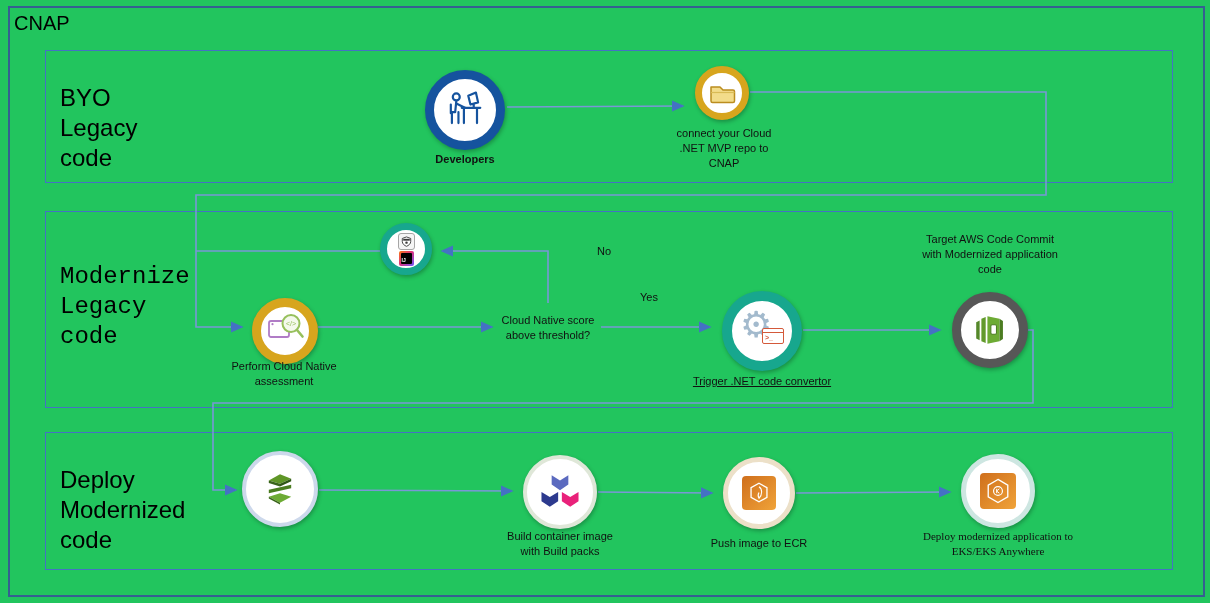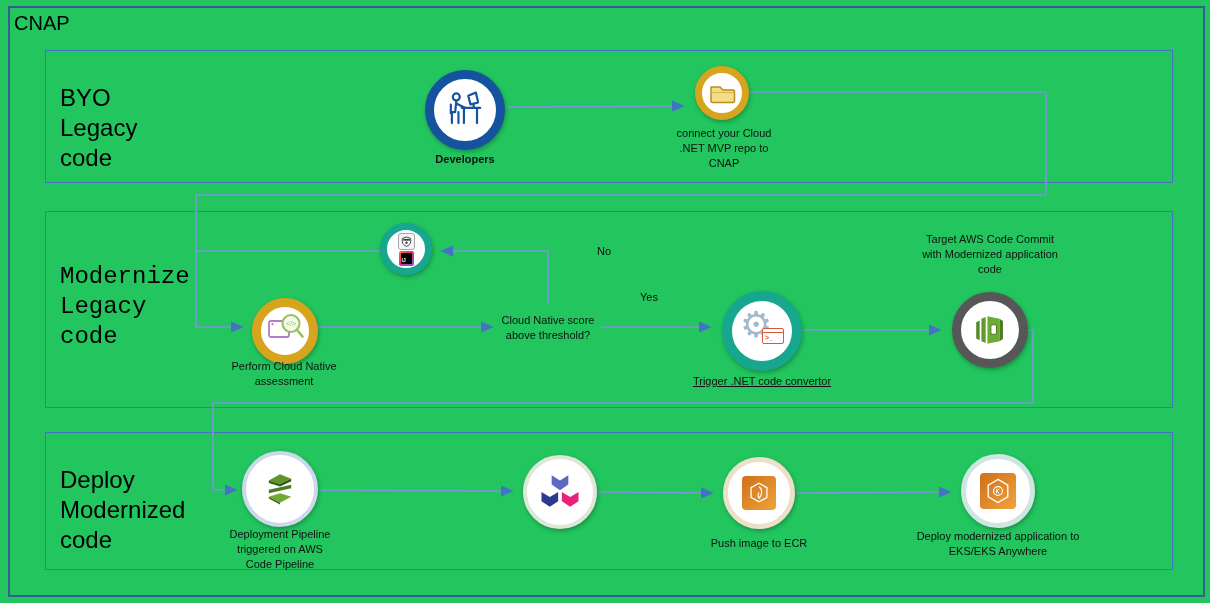--- a/index.html
+++ b/index.html
@@ -183,47 +183,46 @@
   <div class="ring ring-pipe">
     <svg width="50" height="50" viewBox="0 0 58 58">
       <polygon points="16,19 29,12 42,17 29,23" fill="#5f9627"></polygon>
       <polygon points="16,19 29,23 29,26 16,22" fill="#39641a"></polygon>
       <polygon points="42,17 29,23 29,26 42,20" fill="#2f5615"></polygon>
       <polygon points="16,30 42,24 42,28 16,34" fill="#4a7d1f"></polygon>
       <polygon points="16,38 29,34 42,38 29,45" fill="#6dab34"></polygon>
       <polygon points="16,38 29,45 29,47 16,40" fill="#39641a"></polygon>
     </svg>
   </div>
-  <div class="node-label" style="left:200px; top:527px; width:160px;">Deployment Pipeline
-triggered on AWS
-Code Pipeline</div>
 
   <div class="ring ring-bp">
     <svg width="50" height="50" viewBox="0 0 54 54">
       <polygon points="18,9 27,14.5 36,9 36,19 27,25 18,19" fill="#5b6abf"></polygon>
       <polygon points="7,27 16,32.5 25,27 25,37 16,43 7,37" fill="#2d3a8e"></polygon>
       <polygon points="29,27 38,32.5 47,27 47,37 38,43 29,37" fill="#e9217a"></polygon>
     </svg>
   </div>
+  <div class="node-label" style="left:470px; top:529px; width:180px;">Build container image
+with Build packs</div>
 
   <div class="ring ring-ecr">
     <div class="aws-sq ecr-sq">
       <svg width="30" height="30" viewBox="0 0 34 34">
         <polygon points="17,6 26,11 26,22 17,27 8,22 8,11" fill="none" stroke="#fff" stroke-width="1.5"></polygon>
         <path d="M17,10 c4,2.5 4,9 0,13 c-1.3,-2.2 -1.3,-4.5 0,-6.5" fill="none" stroke="#fff" stroke-width="1.2"></path>
       </svg>
     </div>
   </div>
   <div class="node-label" style="left:679px; top:536px; width:160px;">Push image to ECR</div>
 
   <div class="ring ring-eks">
     <div class="aws-sq eks-sq">
       <svg width="32" height="32" viewBox="0 0 36 36">
         <polygon points="18,5 29,11.5 29,24.5 18,31 7,24.5 7,11.5" fill="none" stroke="#fff" stroke-width="1.5"></polygon>
         <circle cx="18" cy="18" r="5" fill="none" stroke="#fff" stroke-width="1.3"></circle>
         <path d="M16.5,15.5 v5 M16.5,18 l3,-2.5 M16.5,18 l3,2.5" fill="none" stroke="#fff" stroke-width="1.1"></path>
       </svg>
     </div>
   </div>
-  <div class="node-label" style="left:883px; top:529px; width:230px;">Deploy modernized application to
+  <div class="node-label" style="left:883px; top:529px; width:230px;font-family:Liberation Serif, serif;">Deploy modernized application to
 EKS/EKS Anywhere</div>
 
 </div>
 
 </body></html>

